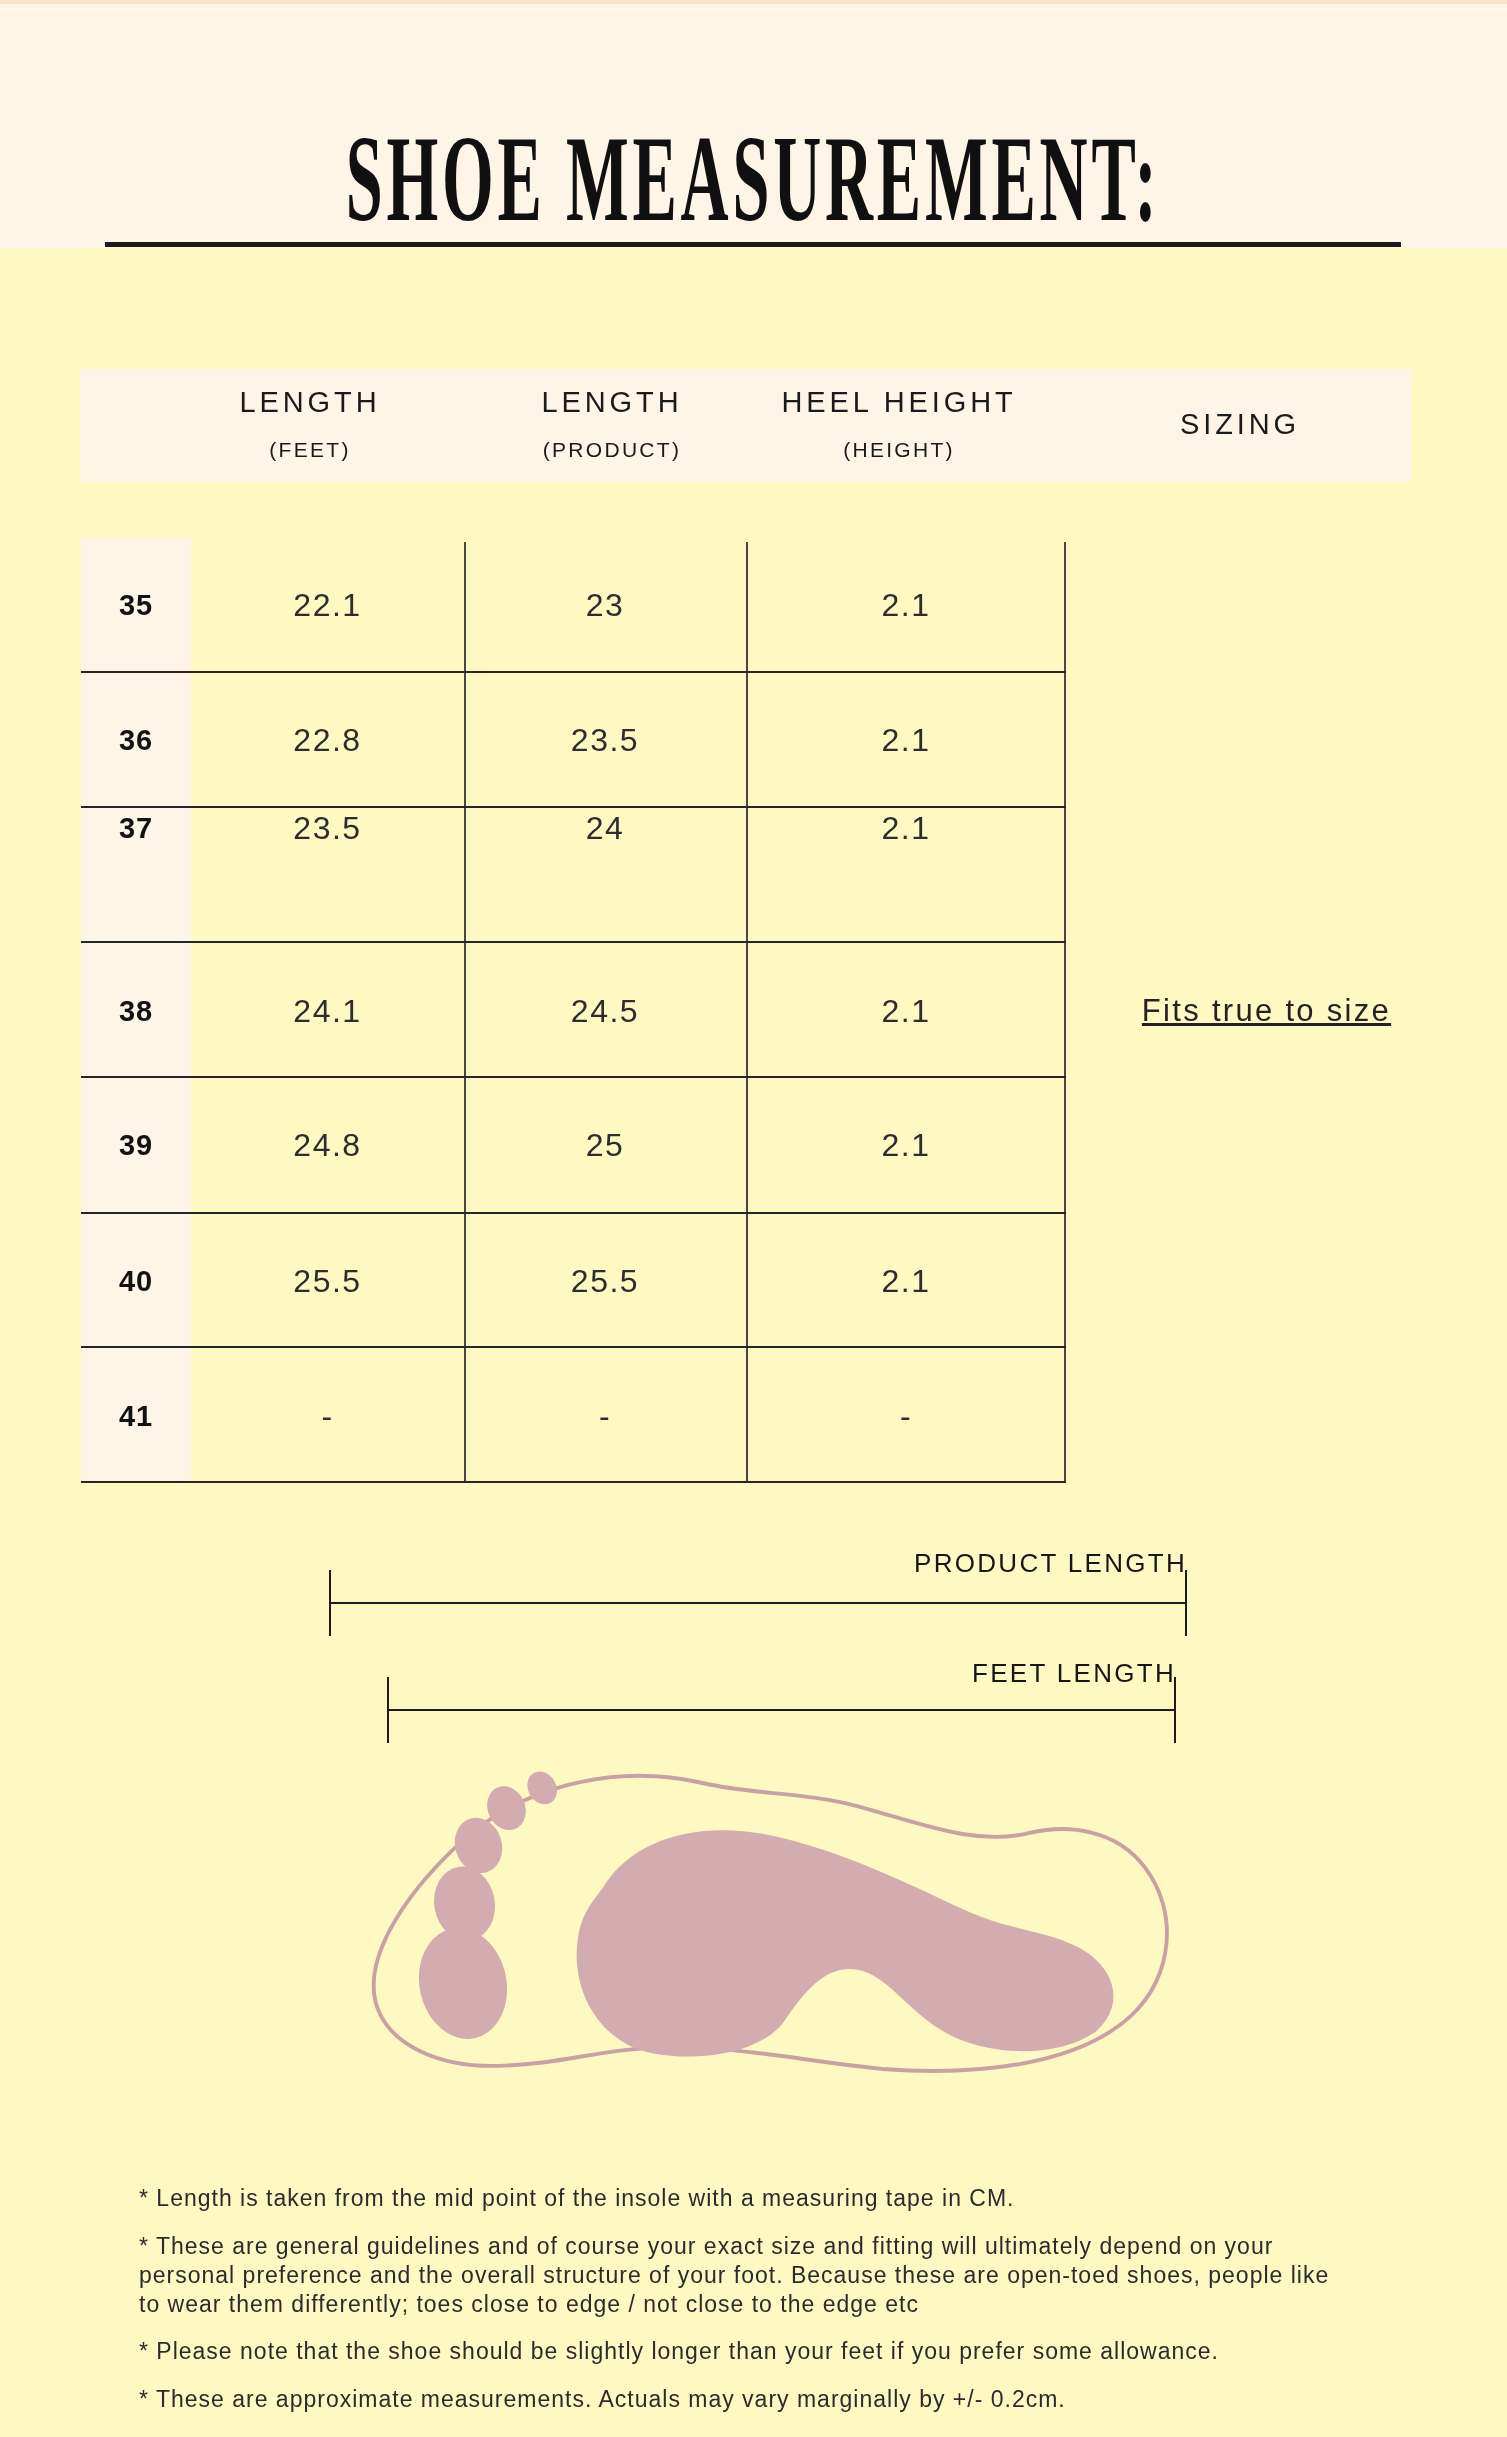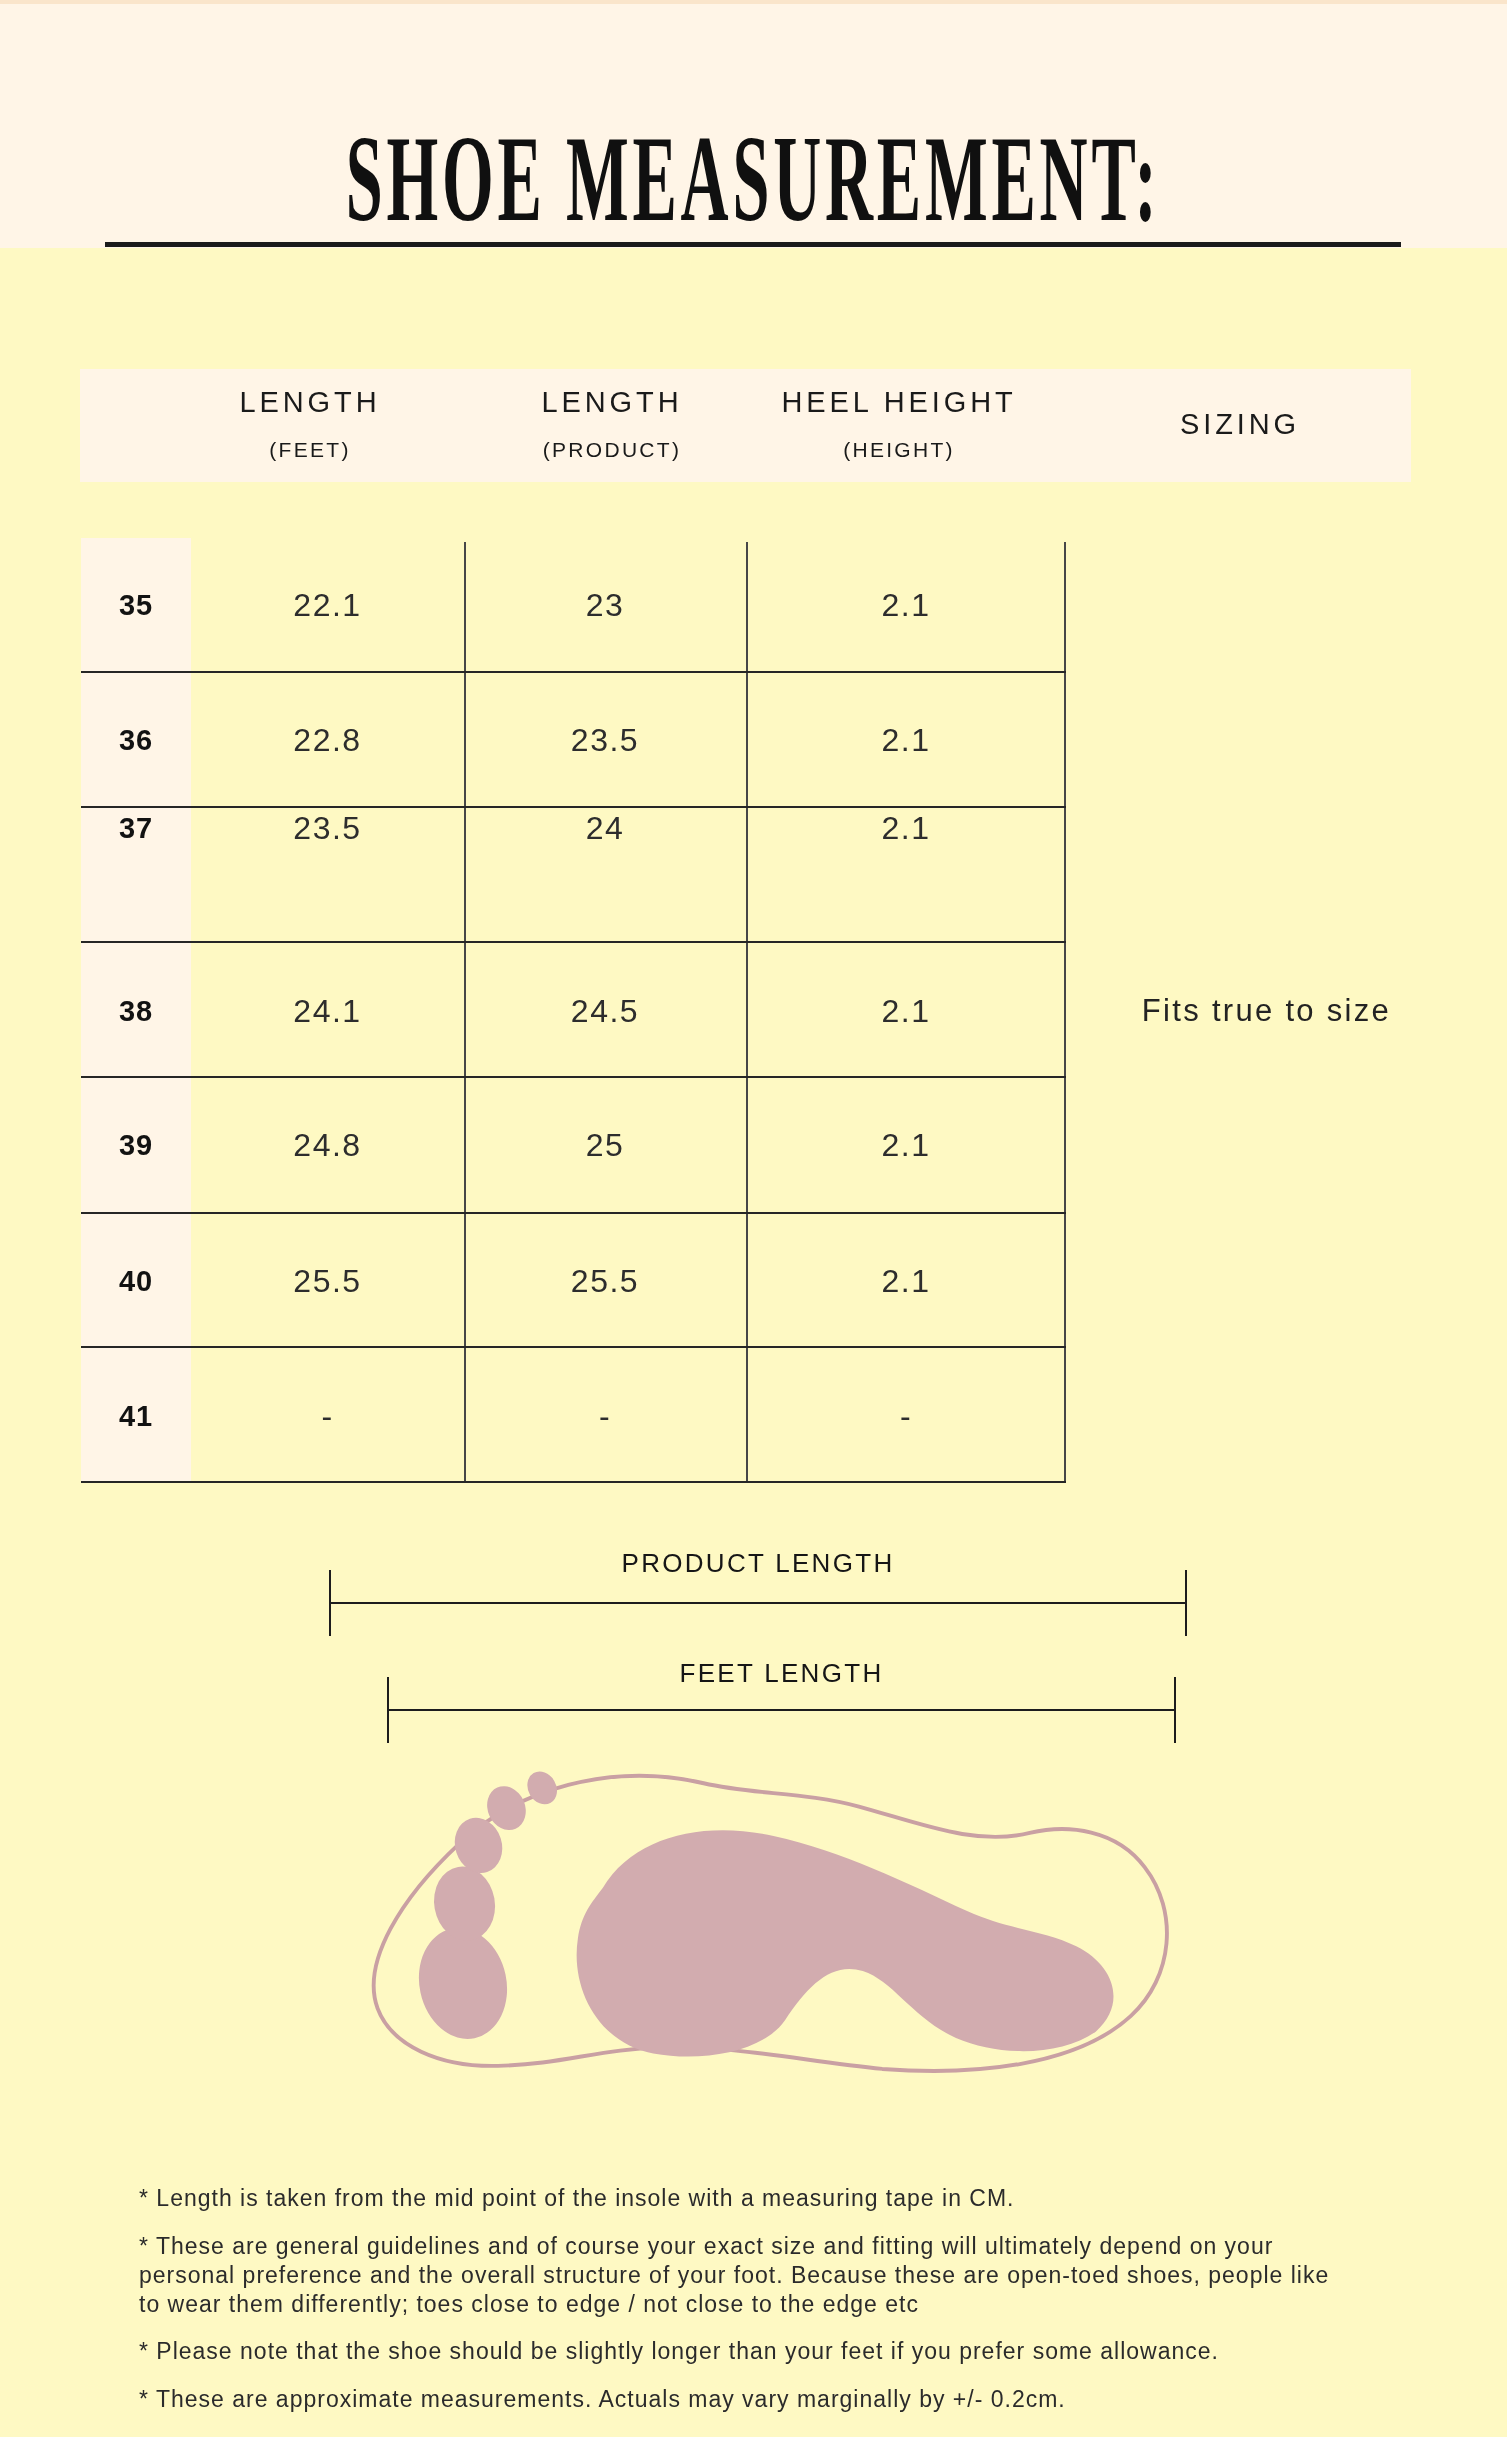--- a/index.html
+++ b/index.html
@@ -43,24 +43,24 @@
   .t-row{position:absolute;left:81px;width:985px;height:135px;}
   .cell{position:absolute;top:0;height:135px;display:flex;align-items:center;justify-content:center;}
   .c-size{left:0;width:110px;font-weight:700;font-size:29px;letter-spacing:0.8px;color:#121212;}
   .c-feet{left:110px;width:273px;}
   .c-product{left:383px;width:282px;}
   .c-heel{left:665px;width:320px;}
   .val{font-size:32px;letter-spacing:1.5px;color:var(--text);font-weight:400;}
   .sizing-note{
     position:absolute;left:1104px;top:538px;width:325px;height:945px;
     display:flex;align-items:center;justify-content:center;
-    font-size:31px;letter-spacing:2.3px;color:#232323;white-space:nowrap;
-  }
-  
-  .dg-label{position:absolute;text-align:center;font-size:26px;letter-spacing:2.3px;color:#161616;}
+    font-size:31px;letter-spacing:2.3px;color:#232323;white-space:nowrap;text-decoration:underline;
+  }
+  
+  .dg-label{position:absolute;text-align:right;font-size:26px;letter-spacing:2.3px;color:#161616;}
   #lbl-product{left:329px;width:858px;top:1548px;}
   #lbl-feet{left:387px;width:789px;top:1658px;}
   .measure{position:absolute;height:2.3px;background:#1d1d1d;}
   .measure::before,.measure::after{content:"";position:absolute;top:-32px;width:2.3px;height:66px;background:#1d1d1d;}
   .measure::before{left:0;}
   .measure::after{right:0;}
   #m-product{left:329px;top:1602px;width:858px;}
   #m-feet{left:387px;top:1709px;width:789px;}
   .foot{position:absolute;left:331px;top:1752px;width:854px;height:328px;}
   

